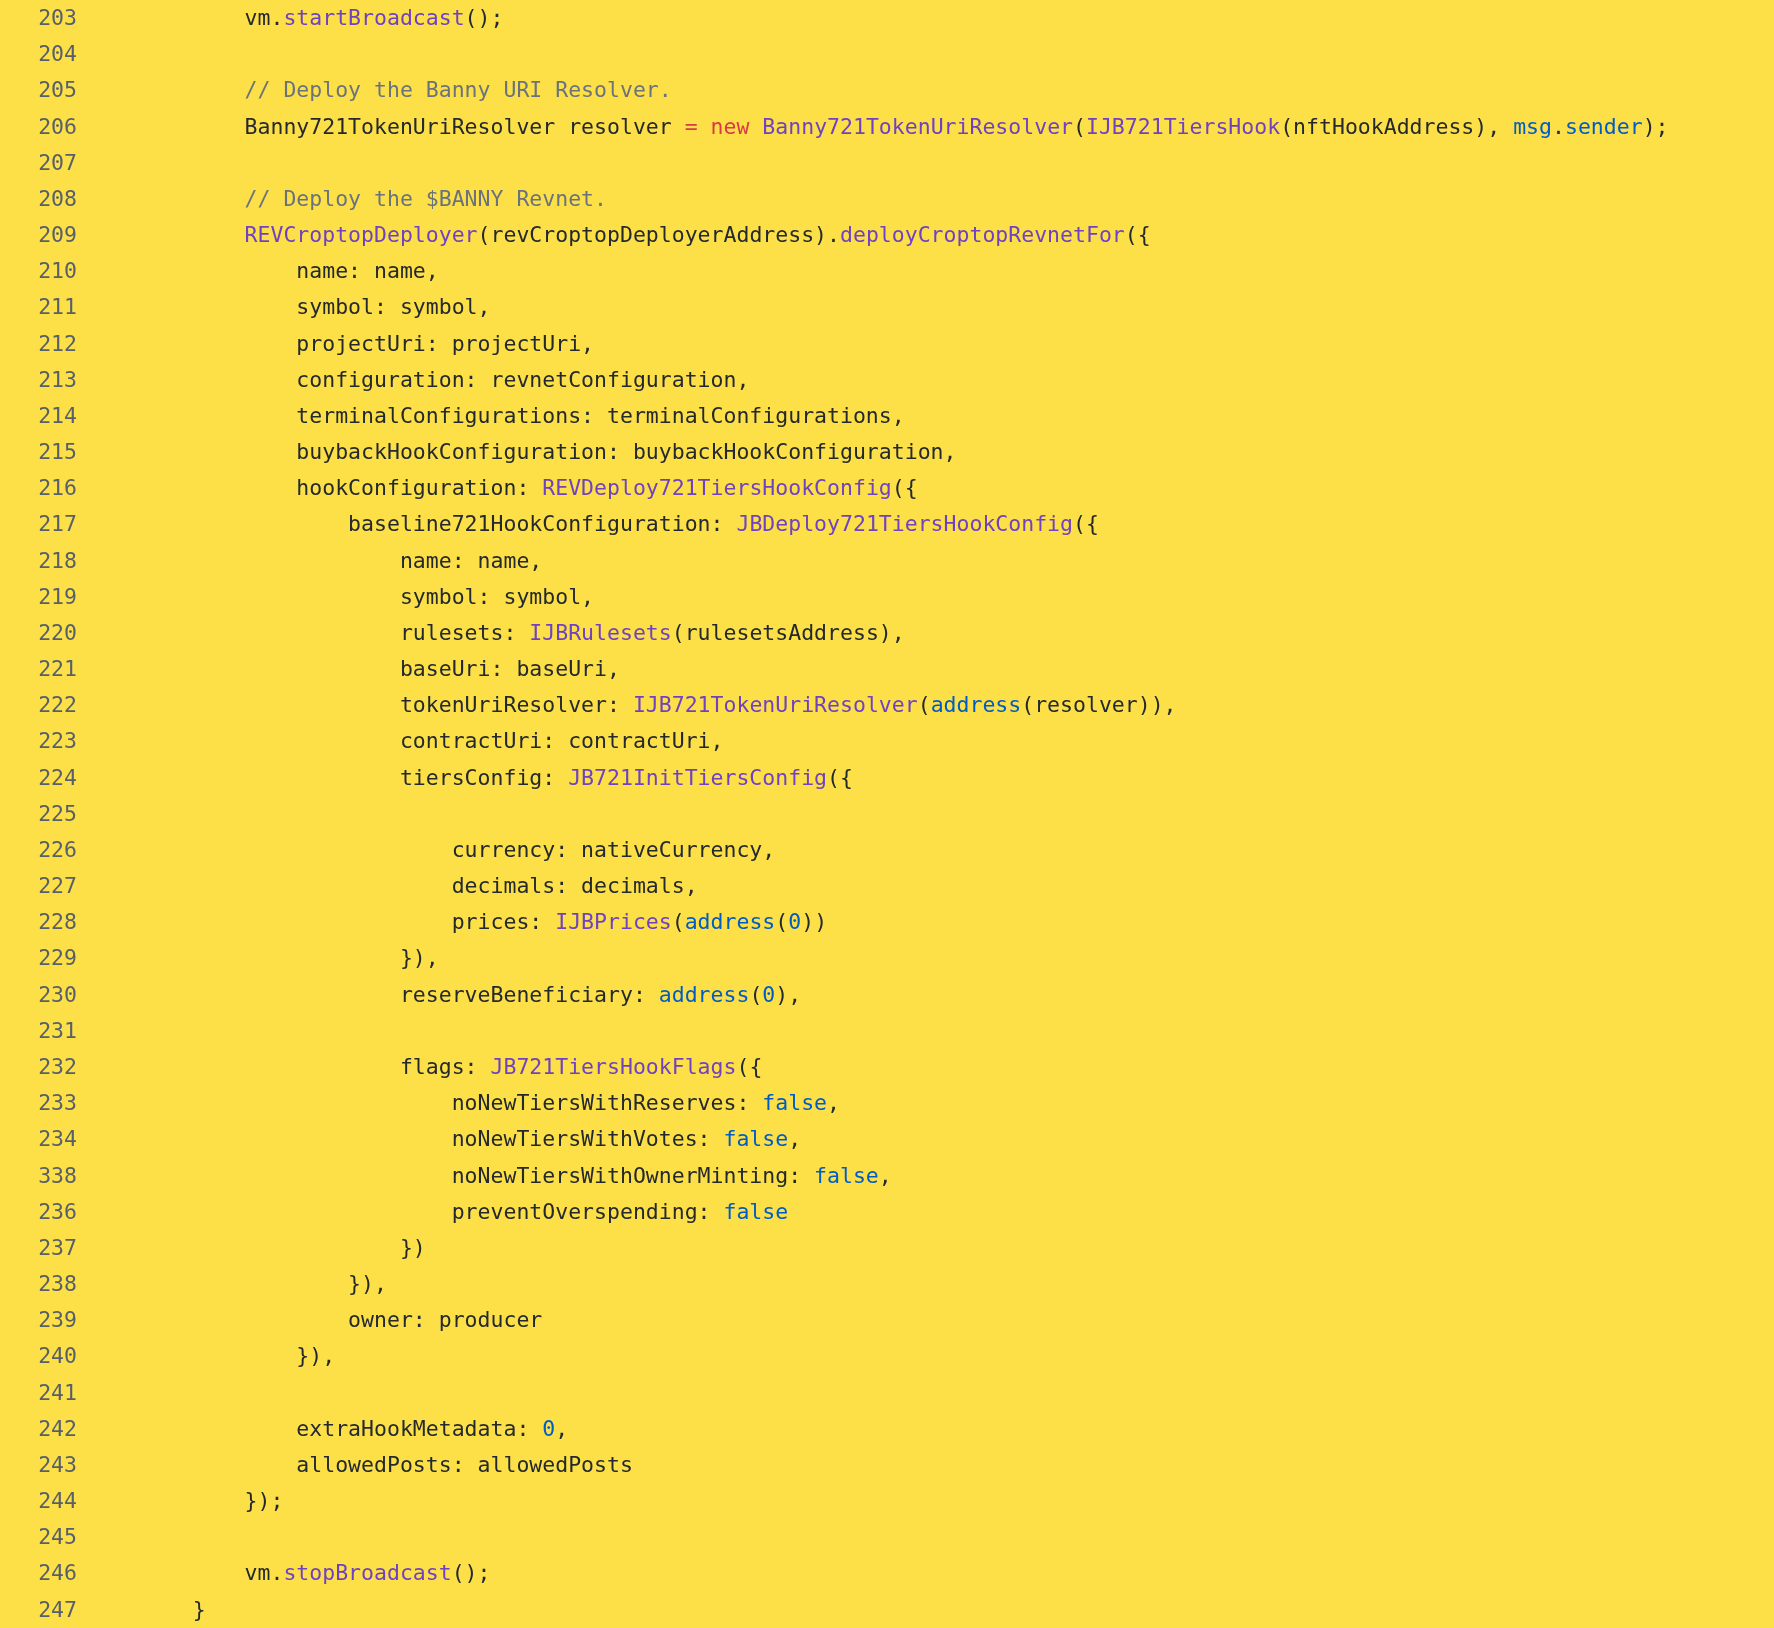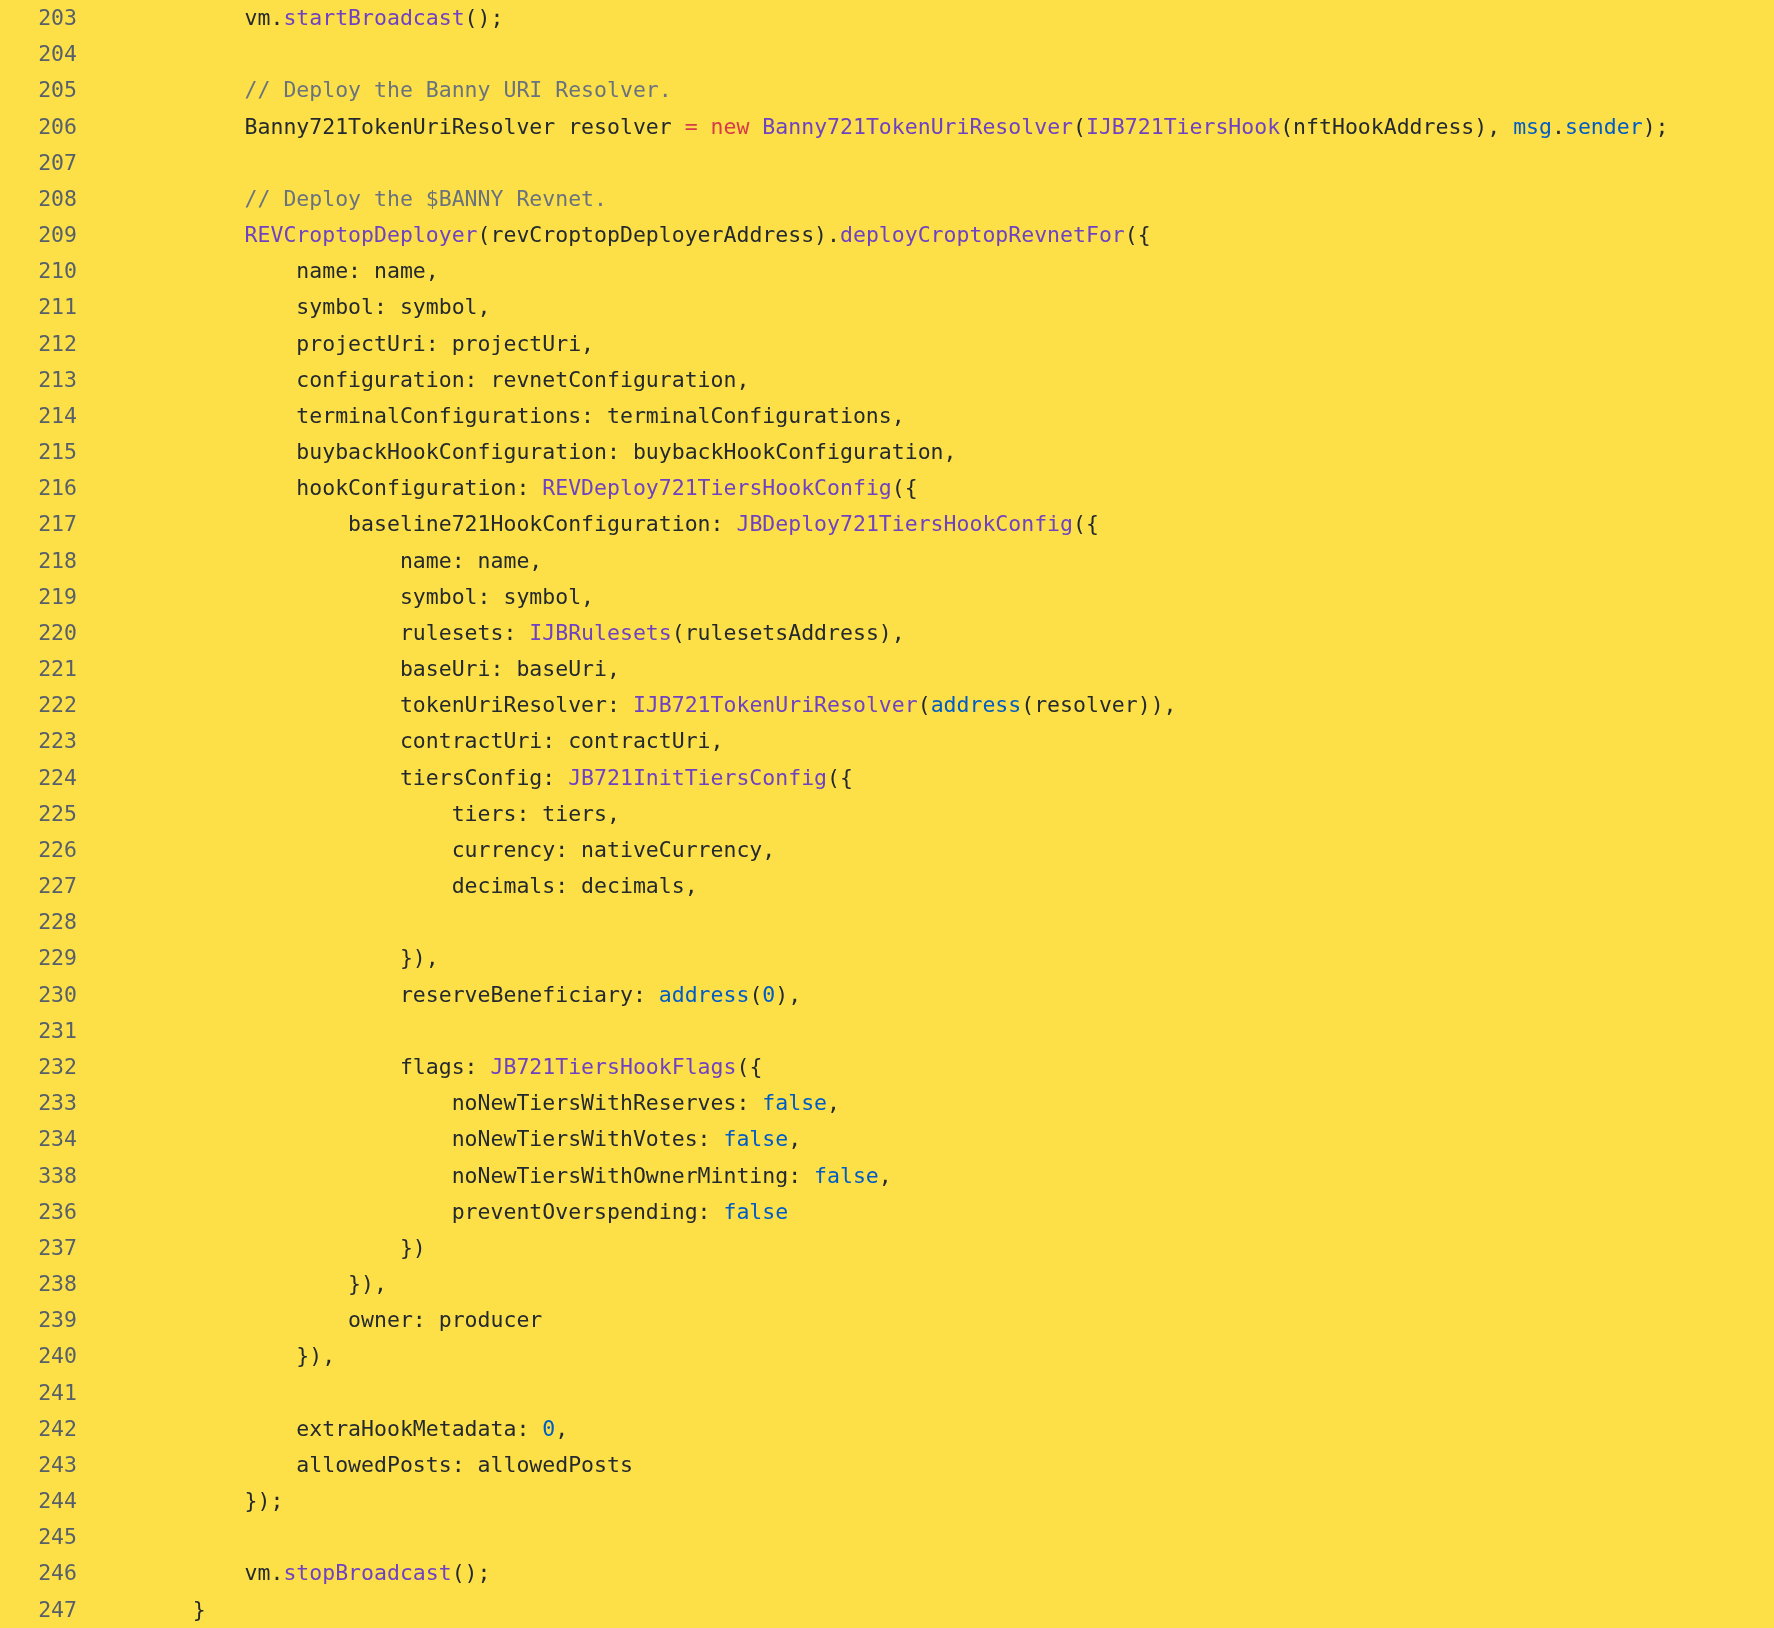--- a/index.html
+++ b/index.html
@@ -58,24 +58,24 @@
       <div class="code-line"><span class="ln">215</span><span class="code"><span class="pln">            buybackHookConfiguration: buybackHookConfiguration,</span></span></div>
       <div class="code-line"><span class="ln">216</span><span class="code"><span class="pln">            hookConfiguration: </span><span class="fn">REVDeploy721TiersHookConfig</span><span class="pln">({</span></span></div>
       <div class="code-line"><span class="ln">217</span><span class="code"><span class="pln">                baseline721HookConfiguration: </span><span class="fn">JBDeploy721TiersHookConfig</span><span class="pln">({</span></span></div>
       <div class="code-line"><span class="ln">218</span><span class="code"><span class="pln">                    name: name,</span></span></div>
       <div class="code-line"><span class="ln">219</span><span class="code"><span class="pln">                    symbol: symbol,</span></span></div>
       <div class="code-line"><span class="ln">220</span><span class="code"><span class="pln">                    rulesets: </span><span class="fn">IJBRulesets</span><span class="pln">(rulesetsAddress),</span></span></div>
       <div class="code-line"><span class="ln">221</span><span class="code"><span class="pln">                    baseUri: baseUri,</span></span></div>
       <div class="code-line"><span class="ln">222</span><span class="code"><span class="pln">                    tokenUriResolver: </span><span class="fn">IJB721TokenUriResolver</span><span class="pln">(</span><span class="cst">address</span><span class="pln">(resolver)),</span></span></div>
       <div class="code-line"><span class="ln">223</span><span class="code"><span class="pln">                    contractUri: contractUri,</span></span></div>
       <div class="code-line"><span class="ln">224</span><span class="code"><span class="pln">                    tiersConfig: </span><span class="fn">JB721InitTiersConfig</span><span class="pln">({</span></span></div>
-      <div class="code-line"><span class="ln">225</span><span class="code"><span class="pln">                        tiers: tiers,</span></span></div>
+      <div class="code-line"><span class="ln">225</span></div>
       <div class="code-line"><span class="ln">226</span><span class="code"><span class="pln">                        currency: nativeCurrency,</span></span></div>
       <div class="code-line"><span class="ln">227</span><span class="code"><span class="pln">                        decimals: decimals,</span></span></div>
-      <div class="code-line"><span class="ln">228</span></div>
+      <div class="code-line"><span class="ln">228</span><span class="code"><span class="pln">                        prices: </span><span class="fn">IJBPrices</span><span class="pln">(</span><span class="cst">address</span><span class="pln">(</span><span class="cst">0</span><span class="pln">))</span></span></div>
       <div class="code-line"><span class="ln">229</span><span class="code"><span class="pln">                    }),</span></span></div>
       <div class="code-line"><span class="ln">230</span><span class="code"><span class="pln">                    reserveBeneficiary: </span><span class="cst">address</span><span class="pln">(</span><span class="cst">0</span><span class="pln">),</span></span></div>
       <div class="code-line"><span class="ln">231</span></div>
       <div class="code-line"><span class="ln">232</span><span class="code"><span class="pln">                    flags: </span><span class="fn">JB721TiersHookFlags</span><span class="pln">({</span></span></div>
       <div class="code-line"><span class="ln">233</span><span class="code"><span class="pln">                        noNewTiersWithReserves: </span><span class="cst">false</span><span class="pln">,</span></span></div>
       <div class="code-line"><span class="ln">234</span><span class="code"><span class="pln">                        noNewTiersWithVotes: </span><span class="cst">false</span><span class="pln">,</span></span></div>
       <div class="code-line"><span class="ln">338</span><span class="code"><span class="pln">                        noNewTiersWithOwnerMinting: </span><span class="cst">false</span><span class="pln">,</span></span></div>
       <div class="code-line"><span class="ln">236</span><span class="code"><span class="pln">                        preventOverspending: </span><span class="cst">false</span></span></div>
       <div class="code-line"><span class="ln">237</span><span class="code"><span class="pln">                    })</span></span></div>
       <div class="code-line"><span class="ln">238</span><span class="code"><span class="pln">                }),</span></span></div>

